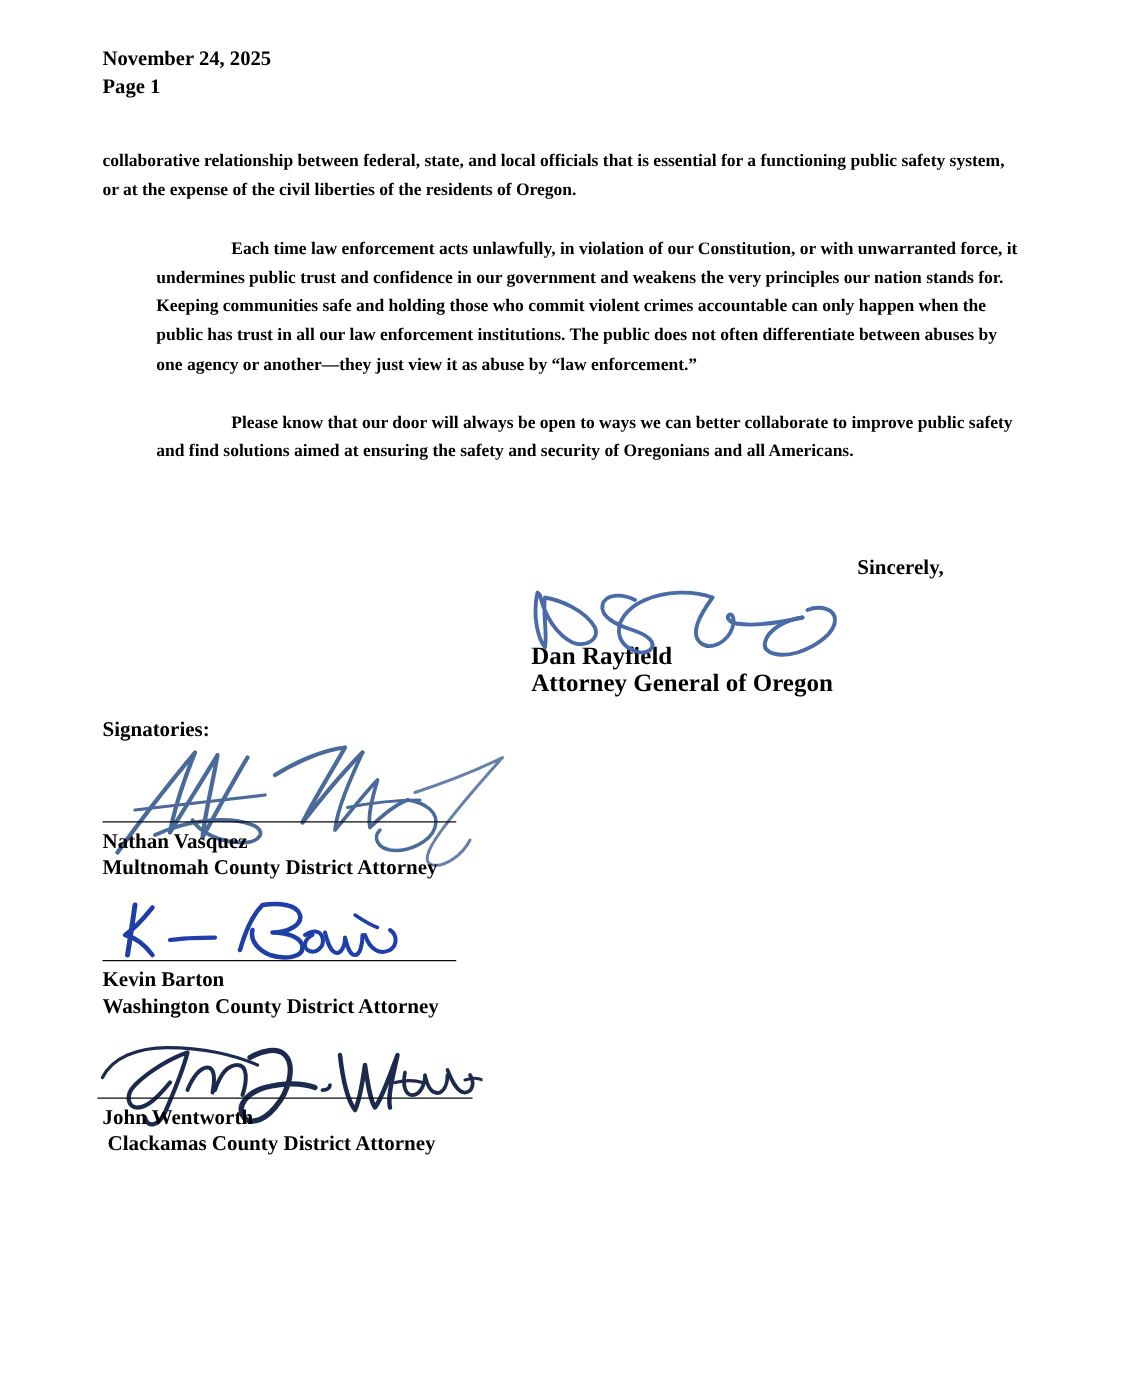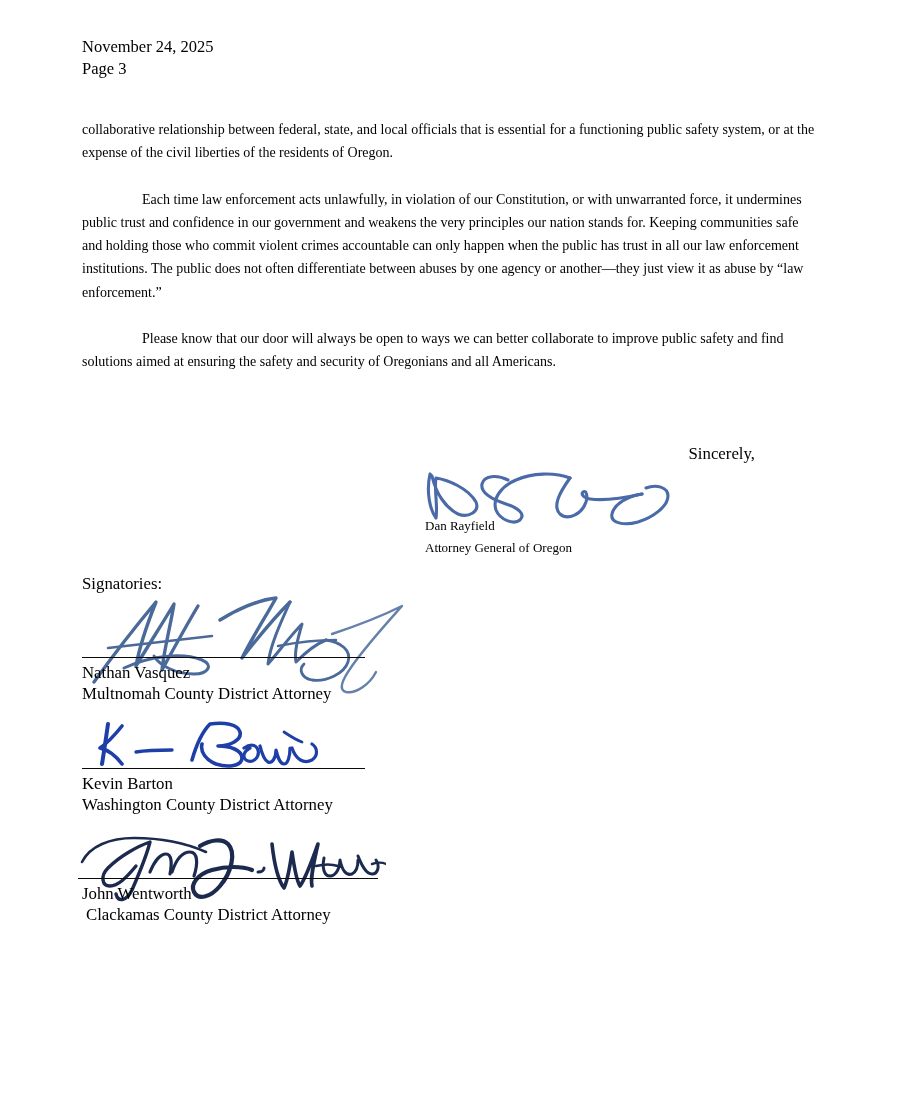--- a/index.html
+++ b/index.html
@@ -10,20 +10,21 @@
   body {
     font-family: "Liberation Serif", "DejaVu Serif", serif;
     color: #000000;
   }
   .page {
     position: relative;
     width: 900px;
     height: 1102px;
     background: #ffffff;
     overflow: hidden;
+    font-weight: bold;
   }
   .header {
     position: absolute;
     left: 82px;
     top: 36px;
     font-size: 16.5px;
     line-height: 22px;
   }
   .header div { white-space: nowrap; }
 
@@ -32,21 +33,21 @@
     left: 82px;
     top: 118px;
     width: 737px;
   }
   p.para {
     margin: 0 0 0 0;
     font-size: 14px;
     line-height: 23.3px;
     text-align: left;
   }
-  p.indent { text-indent: 60px; }
+  p.indent { text-indent: 60px; margin-left: 43px; }
   p.gap { margin-top: 23px; }
 
   
   .closing {
     position: absolute;
     left: 425px;
     top: 443px;
     width: 330px;
   }
   .closing .sincerely {
@@ -59,21 +60,21 @@
     left: 420px;
     top: 462px;
     width: 270px;
     height: 68px;
     pointer-events: none;
   }
   .closing .signer {
     position: absolute;
     left: 0;
     top: 72px;
-    font-size: 13px;
+    font-size: 20px;
     line-height: 21.5px;
     white-space: nowrap;
   }
 
   
   .signatories-label {
     position: absolute;
     left: 82px;
     top: 574px;
     font-size: 16.8px;
@@ -121,21 +122,21 @@
   #sig-group-2 .sig-name { left: 0px;  top: 51px; }
   #sig-group-2 .sig-title{ left: 4px;  top: 72px; }
 </style>
 </head>
 <body>
 
 <div class="page">
 
   <div class="header">
     <div>November 24, 2025</div>
-    <div>Page 3</div>
+    <div>Page 1</div>
   </div>
 
   <div class="body-block">
     <p class="para">collaborative relationship between federal, state, and local officials that is essential for a functioning public safety system, or at the expense of the civil liberties of the residents of Oregon.</p>
     <p class="para indent gap">Each time law enforcement acts unlawfully, in violation of our Constitution, or with unwarranted force, it undermines public trust and confidence in our government and weakens the very principles our nation stands for. Keeping communities safe and holding those who commit violent crimes accountable can only happen when the public has trust in all our law enforcement institutions.  The public does not often differentiate between abuses by one agency or another—they just view it as abuse by “law enforcement.”</p>
     <p class="para indent gap">Please know that our door will always be open to ways we can better collaborate to improve public safety and find solutions aimed at ensuring the safety and security of Oregonians and all Americans.</p>
   </div>
 
   <div class="closing">
     <div class="sincerely">Sincerely,</div>

